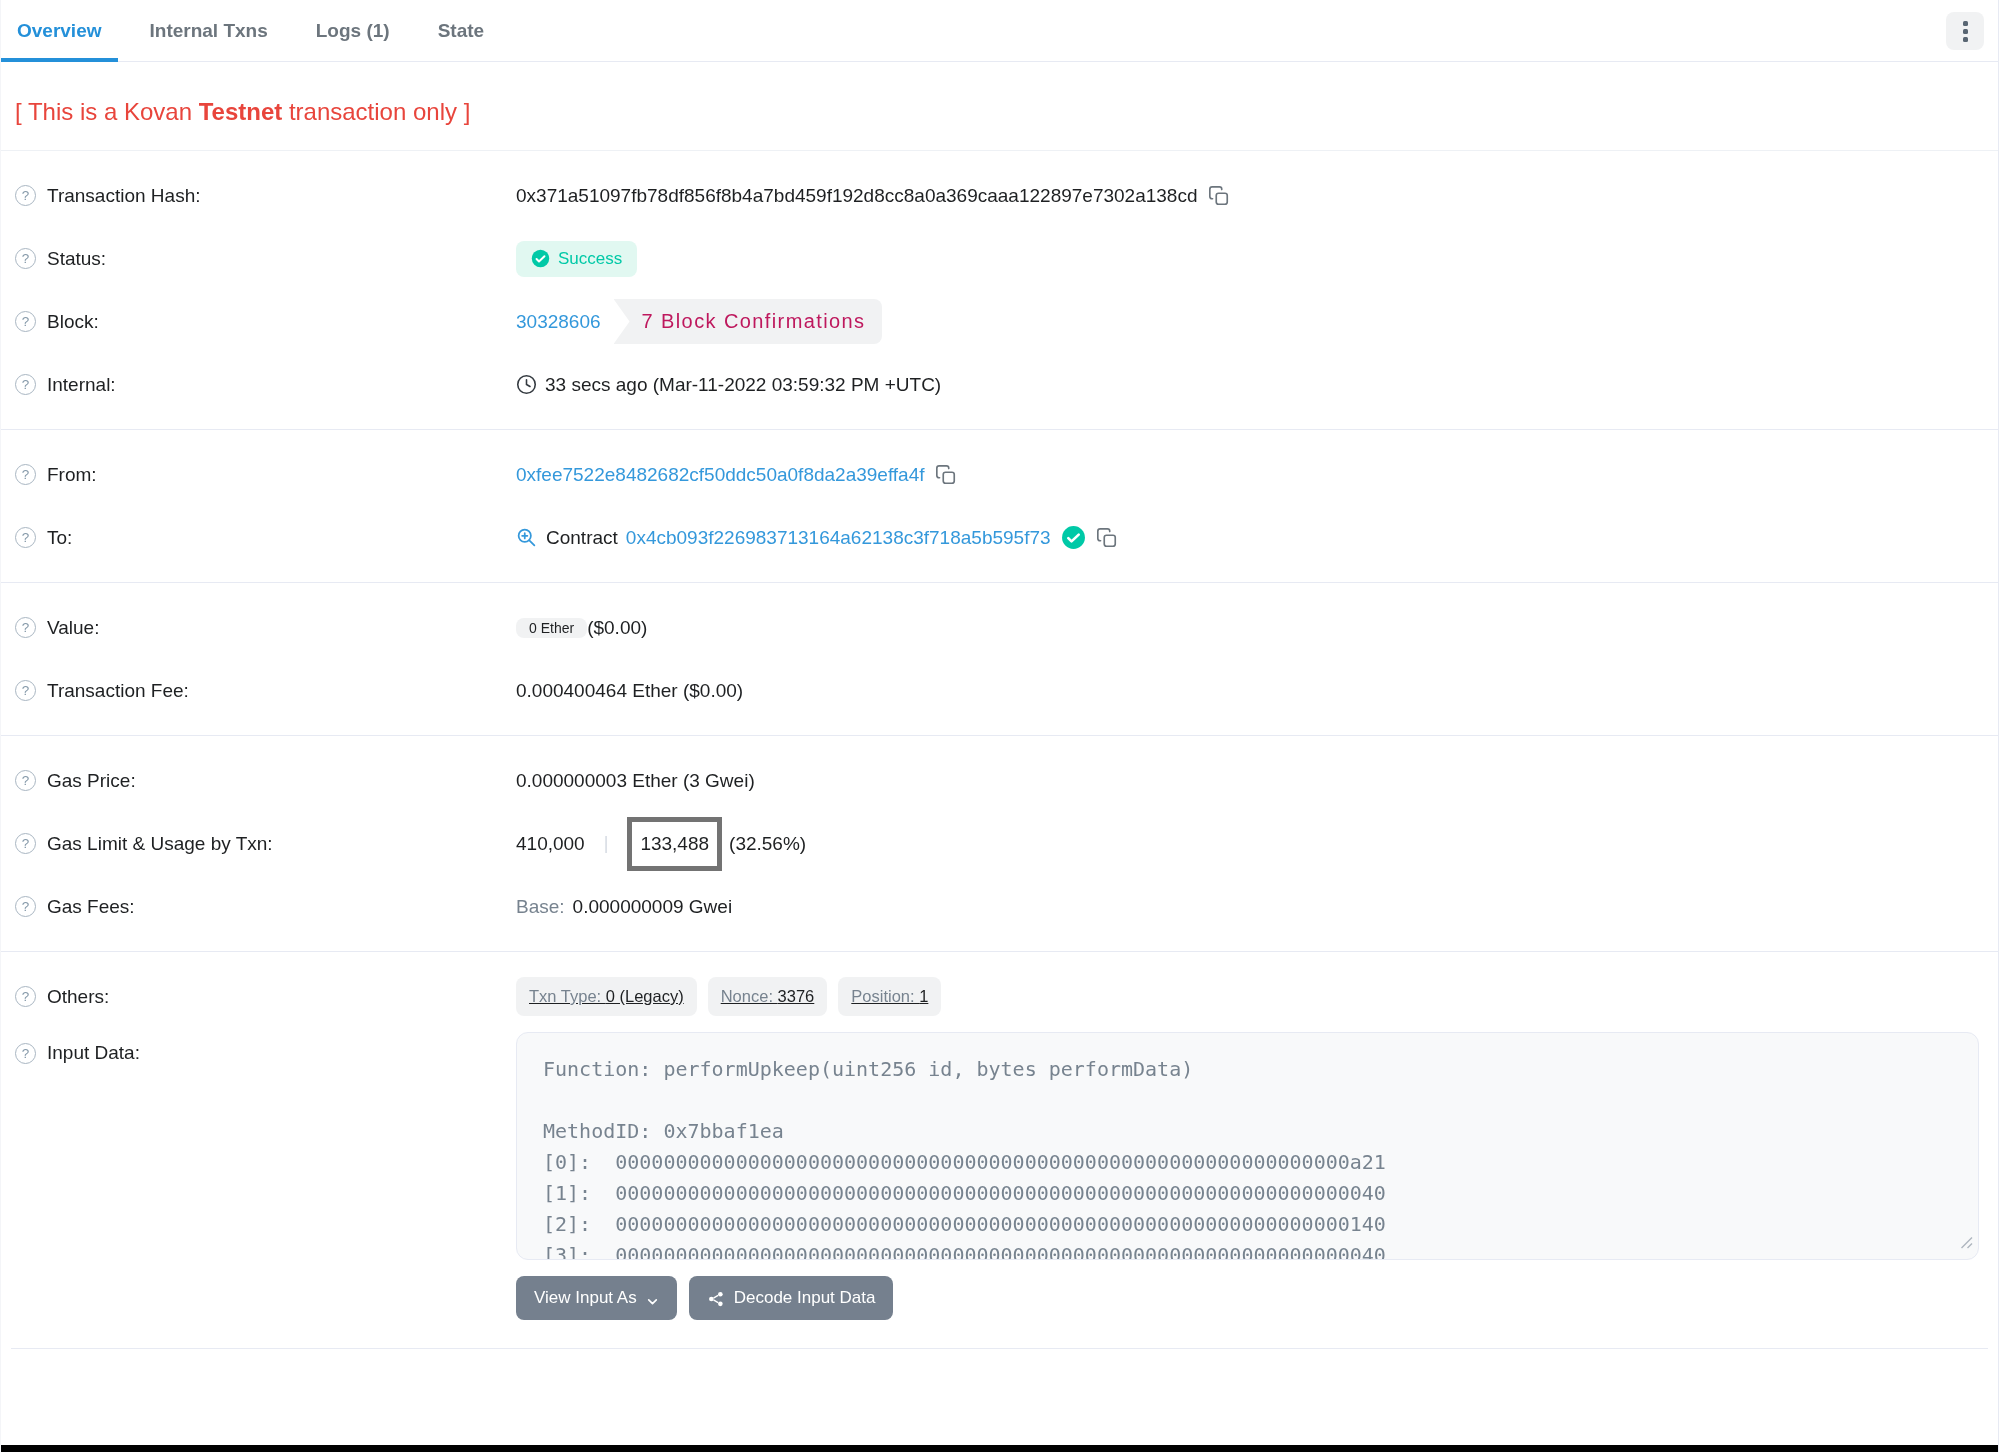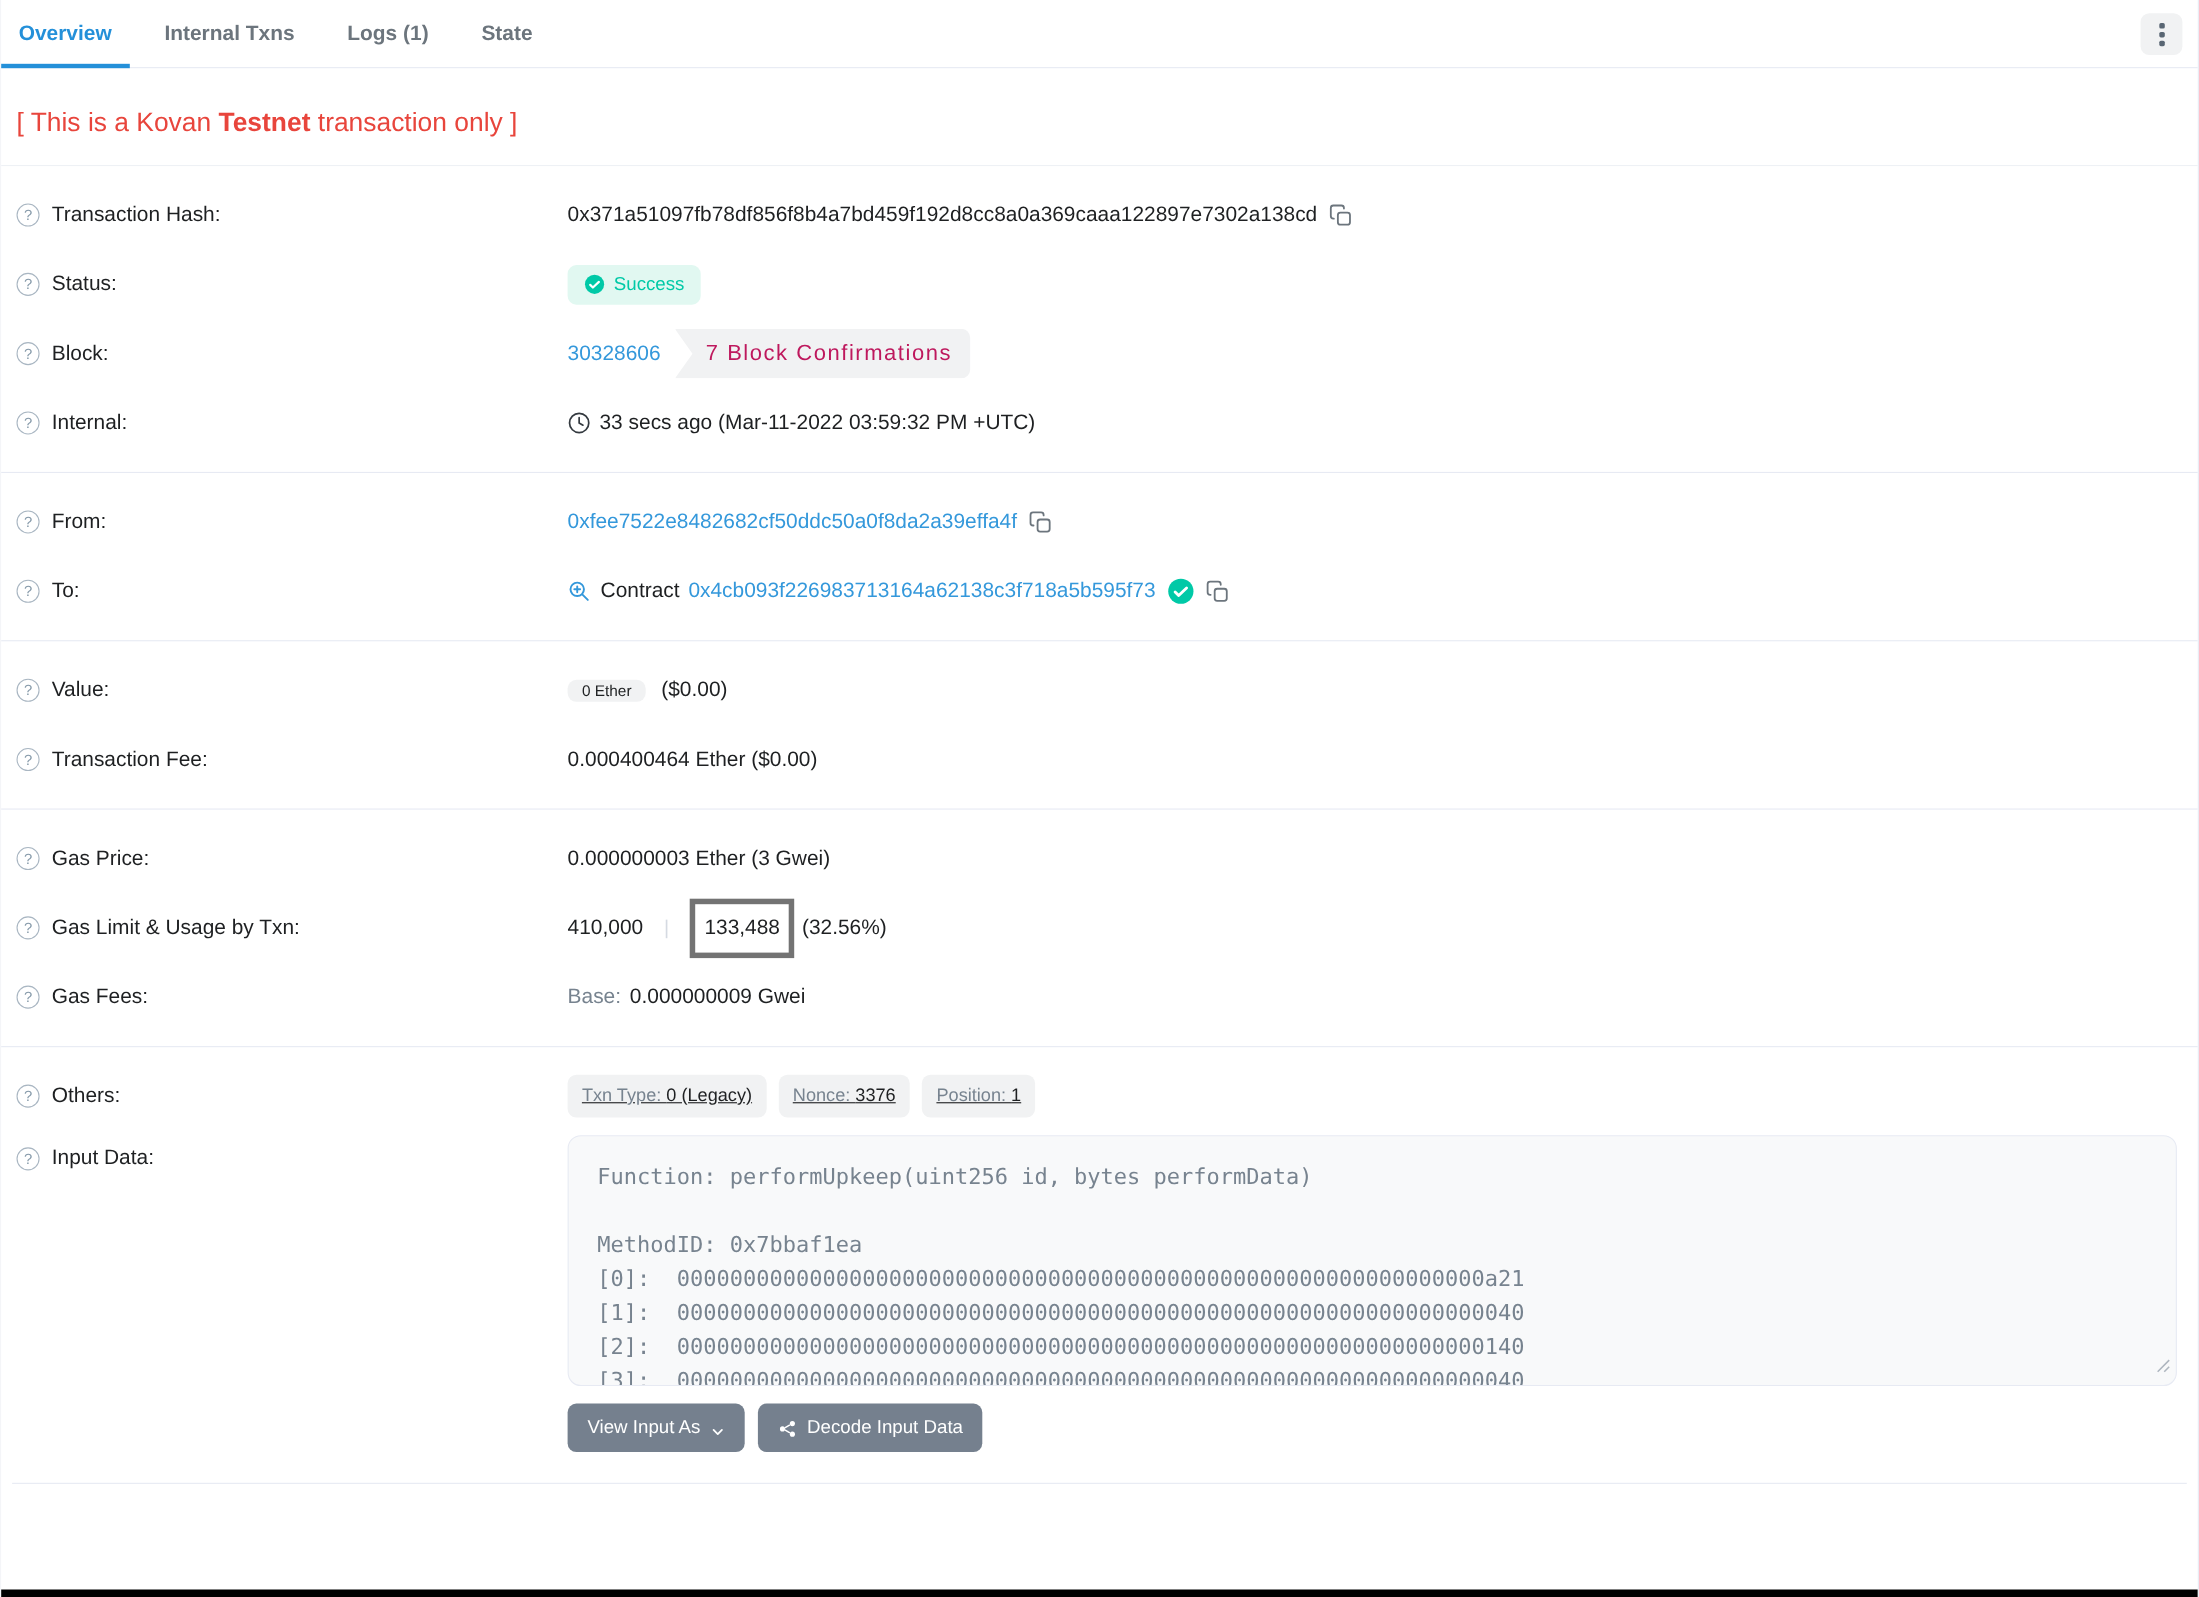--- a/index.html
+++ b/index.html
@@ -45,21 +45,21 @@
                    font-size:17px; padding:8px 15px; border-radius:8px; }
   .badge-conf { margin-left:13px; background:#f1f2f3; color:#be185d; font-size:20px; letter-spacing:1.4px;
                 padding:11px 17px 11px 28px; border-radius:0 8px 8px 0;
                 clip-path:polygon(0 0, 100% 0, 100% 100%, 0 100%, 16px 50%); }
   .badge-ether { background:#f1f2f3; border-radius:8px; padding:2px 13px; font-size:14px; color:#1e2022; }
   .badge-other { background:#f1f2f3; border-radius:8px; padding:10px 13px; font-size:16.5px; margin-right:11px;text-decoration:underline; }
   .badge-other .k { color:#77838f; } .badge-other .v { color:#1e2022; }
   .sep { color:#d5dae2; margin:0 19px; font-size:18px; }
   .gas-used-box { border:5px solid #737373; padding:11px 8px; display:inline-block; }
   .pct { margin-left:7px; }
-  .usd { margin-left:14px; }
+  .usd { }
   .base-lab { color:#77838f; margin-right:8px; }
 
   
   .input-box { width:1463px; height:228px; background:#f8f9fa; border:1px solid #e7eaf3; border-radius:12px;
                padding:21px 26px; overflow:hidden; position:relative; margin-top:4px; }
   .input-box pre { margin:0; font-family:"DejaVu Sans Mono", monospace; font-size:20px; line-height:31px;
                    color:#77838f; }
   .resize-handle { position:absolute; right:5px; bottom:5px; cursor:nwse-resize; }
 
   .btn-row { display:flex; gap:12px; margin:16px 0 6px 515px; }

